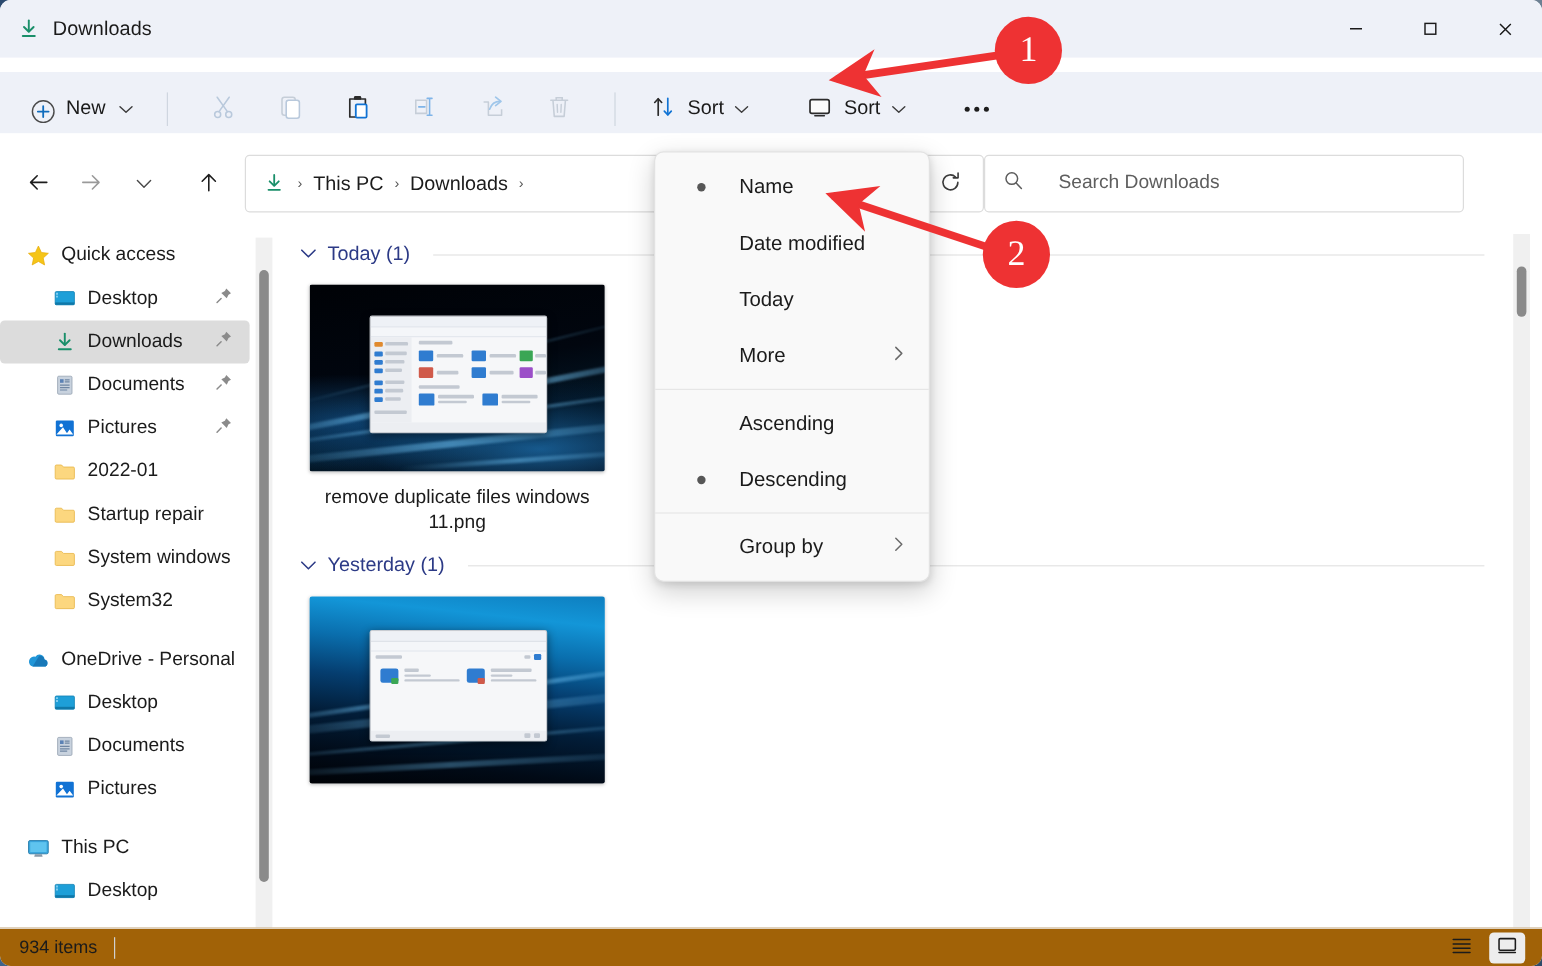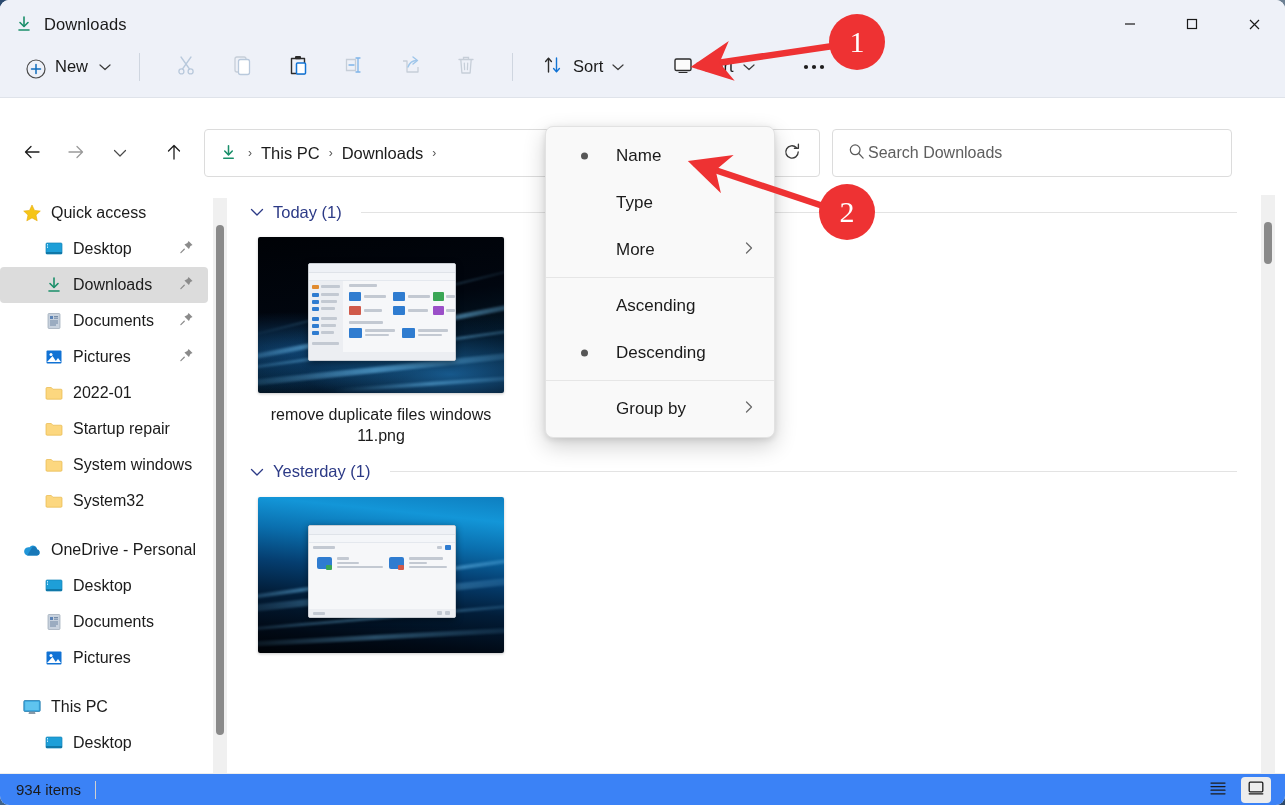--- a/index.html
+++ b/index.html
@@ -73,21 +73,21 @@
     align-items: center;
     justify-content: center;
     background: transparent;
     border: none;
   }
   .win-btn svg { display: block; }
 
   
   .cmdbar {
     position: absolute;
-    left: 0; top: 36px;
+    left: 0; top: 60px;
     width: 1285px;
     height: 62px;
     background: #eef1f8;
     border-bottom: 1px solid #dfe3ea;
     display: flex;
     align-items: center;
     padding-left: 20px;
   }
   .new-btn {
     display: flex;
@@ -177,26 +177,25 @@
     gap: 2px;
   }
   .addr-ibtn {
     width: 42px; height: 44px;
     display: flex; align-items: center; justify-content: center;
     border: none; background: transparent; border-radius: 4px;
   }
   .searchbox {
     height: 48px;
     width: 400px;
-    margin-left: 12px;
     border: 1px solid #dcdcdc;
     border-radius: 4px;
     display: flex;
     align-items: center;
-    gap: 2px;
+    gap: 28px;
     padding: 0 14px;
     background: #ffffff;
   }
   .search-ph {
     font-size: 16px;
     color: #5e5e5e;
   }
 
   
   .sidebar {
@@ -365,21 +364,21 @@
     background: #8a8a8a;
     border-radius: 4px;
   }
 
   
   .statusbar {
     position: absolute;
     left: 0; bottom: 0;
     width: 1285px;
     height: 32px;
-    background: #3b82f6;
+    background: #a16207;
     border-top: 1px solid #ededed;
     display: flex;
     align-items: center;
   }
   .status-text {
     font-size: 15px;
     color: #1b1b1b;
     padding-left: 16px;
   }
   .status-sep {
@@ -1050,21 +1049,24 @@
         </button>
       </div>
     </div>
 
     <div class="menu">
       <div class="menu-item">
         <span class="radio-dot"></span>
         <span class="menu-label">Name</span>
       </div>
       <div class="menu-item">
-        <span class="menu-label">Type</span>
+        <span class="menu-label">Date modified</span>
+      </div>
+      <div class="menu-item">
+        <span class="menu-label">Today</span>
       </div>
       <div class="menu-item">
         <span class="menu-label">More</span>
         <span class="submenu-arrow">
           <svg width="10" height="14" viewBox="0 0 10 14">
               <path d="M2.5 2 L7.5 7 L2.5 12" fill="none" stroke="#6a6a6a" stroke-width="1.25" stroke-linecap="round" stroke-linejoin="round"></path>
             </svg>
         </span>
       </div>
 

